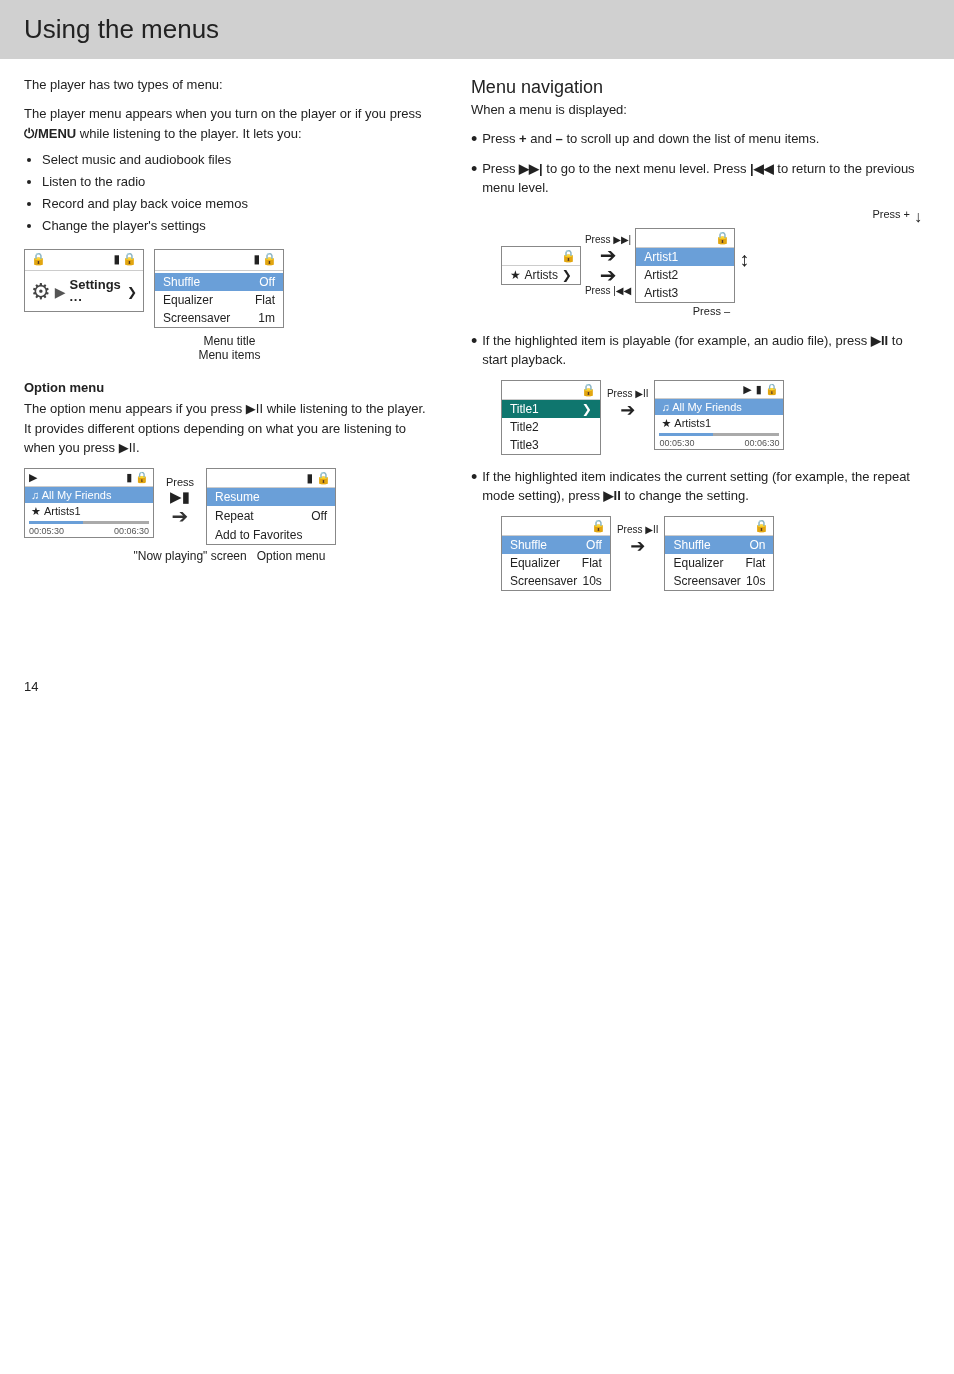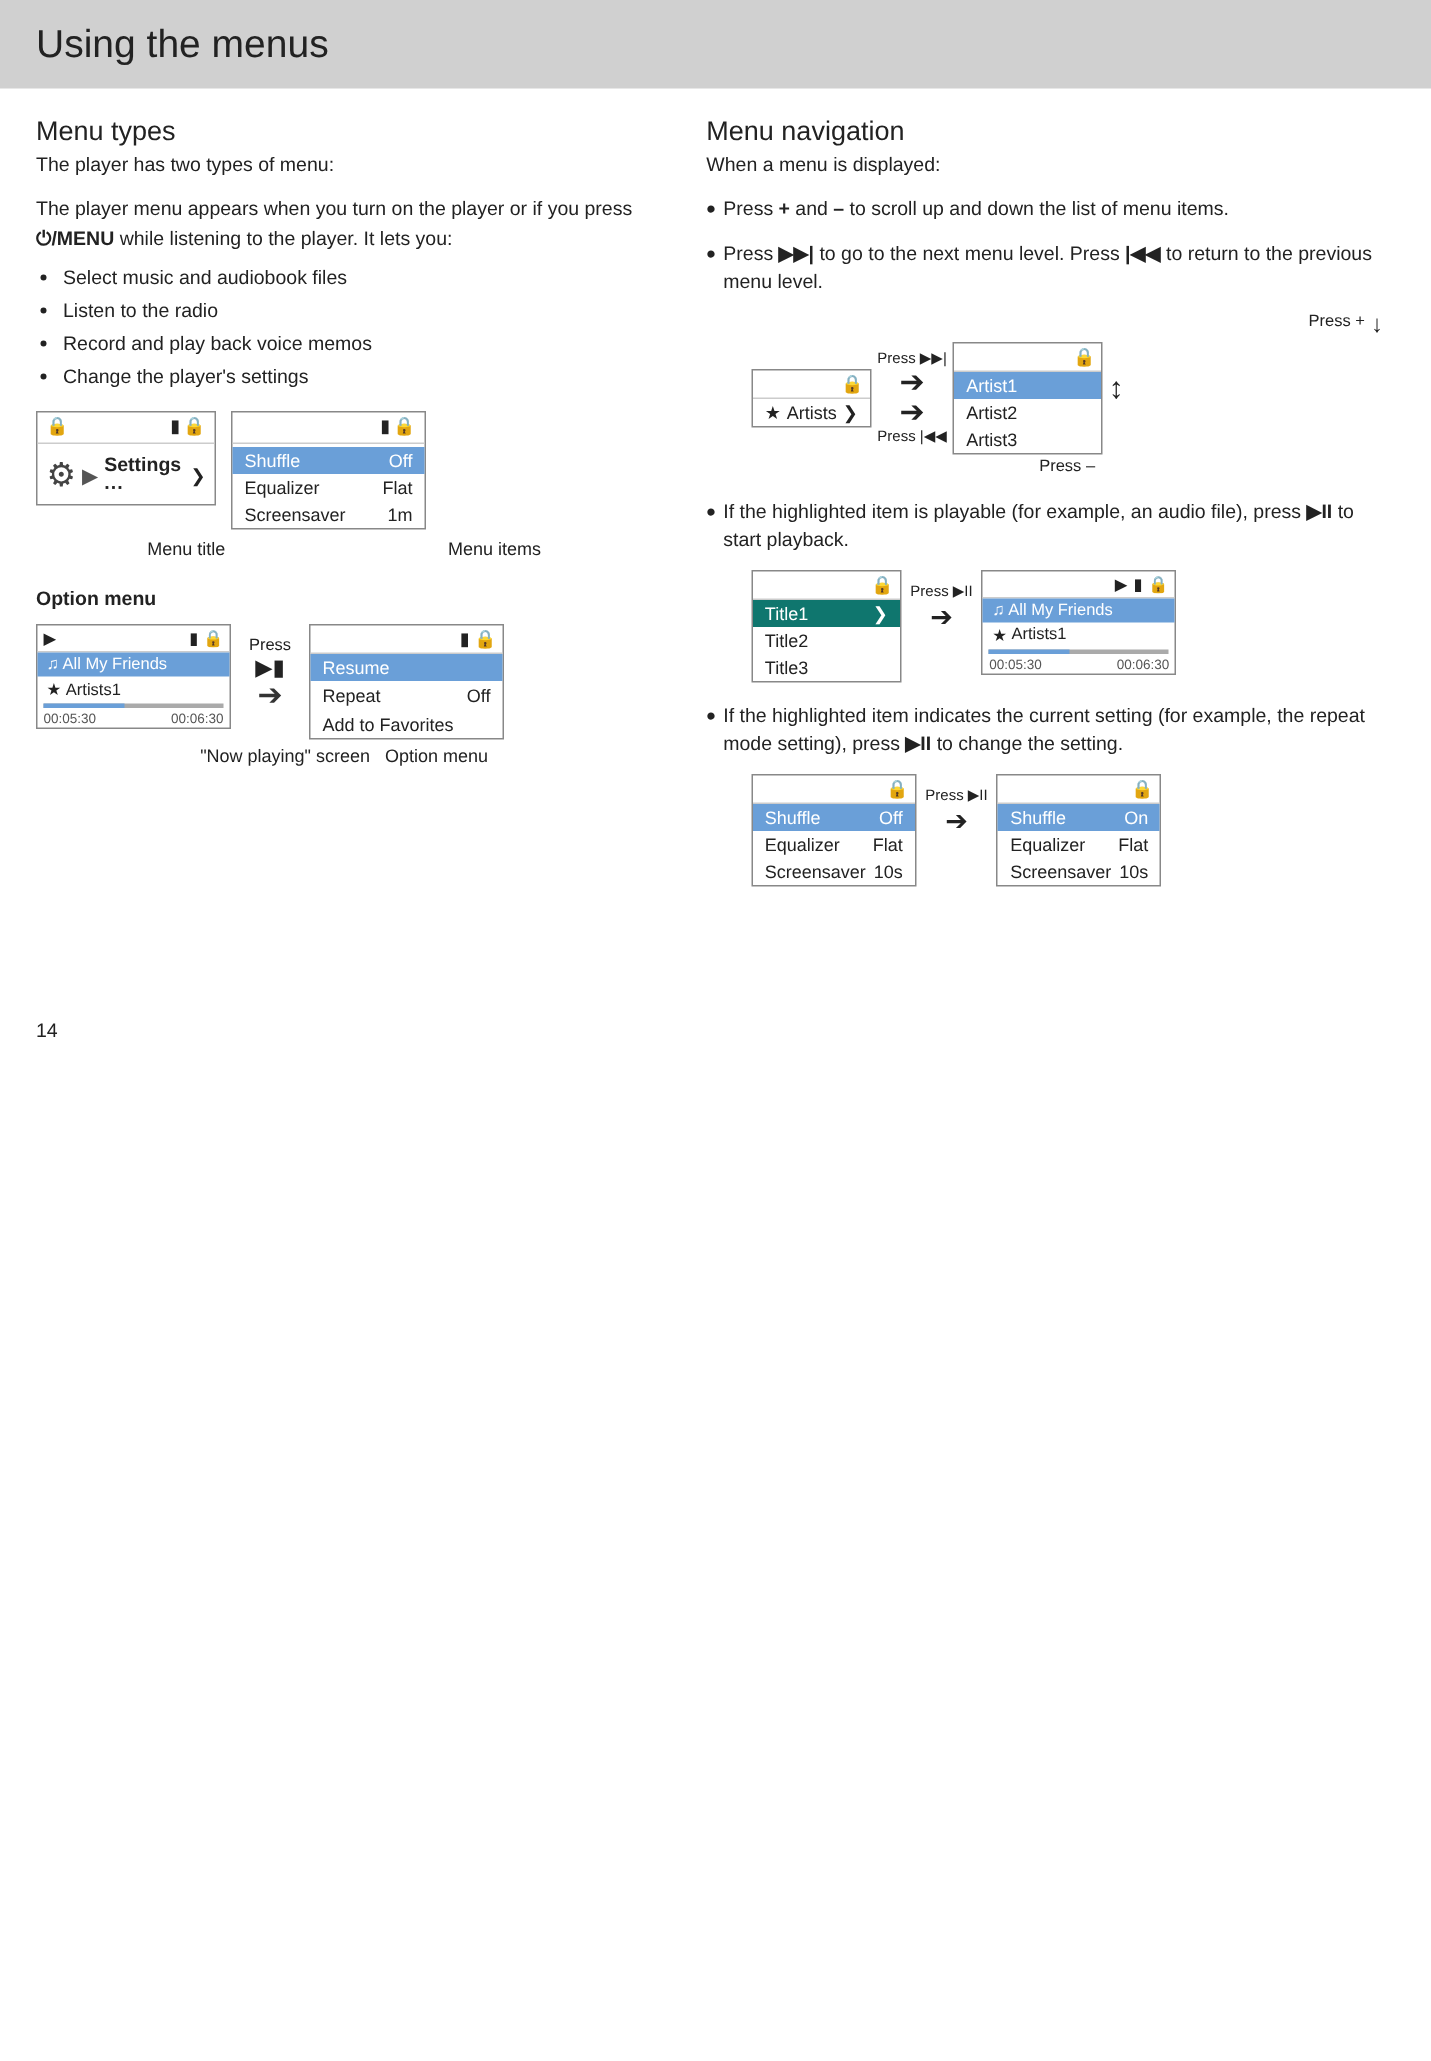--- a/index.html
+++ b/index.html
@@ -123,21 +123,21 @@
       justify-content: space-between;
       padding: 2px 8px;
       font-size: 12px;
     }
     .menu-item-row.highlighted {
       background: #6a9fd8;
       color: #fff;
     }
     .menu-caption {
       display: flex;
-      flex-direction: row;
+      flex-direction: column;
       justify-content: space-around;
       margin-top: 4px;
       font-size: 12px;
     }
     .caption-label {
       font-size: 12px;
       color: #222;
       text-align: center;
     }
     
@@ -414,21 +414,20 @@
 </head>
 <body>
 
 <div class="page-header">
   <h1>Using the menus</h1>
 </div>
 
 <div class="main-content">
 
   <div class="left-col">
-    <div class="section-title">Menu types</div>
     <div class="section-subtitle">The player has two types of menu:</div>
 
     <div class="para">
       <span>The player menu appears when you turn on the player or if you press</span>
       <strong> ⏻/MENU </strong>
       <span>while listening to the player. It lets you:</span>
     </div>
     <ul class="bullet-list">
       <li>Select music and audiobook files</li>
       <li>Listen to the radio</li>
@@ -477,20 +476,21 @@
           <span>1m</span>
         </div>
       </div>
     </div>
     <div class="menu-caption">
       <span class="caption-label">Menu title</span>
       <span class="caption-label">Menu items</span>
     </div>
 
     <div class="bold-heading" style="margin-top:18px;">Option menu</div>
+    <div class="para">The option menu appears if you press ▶II while listening to the player. It provides different options depending on what you are listening to when you press ▶II.</div>
 
     <div class="option-illustration">
 
       <div class="now-playing-box">
         <div class="np-top-row">
           <span>▶</span>
           <div style="display:flex;gap:3px;">
             <span>▮</span>
             <span>🔒</span>
           </div>

